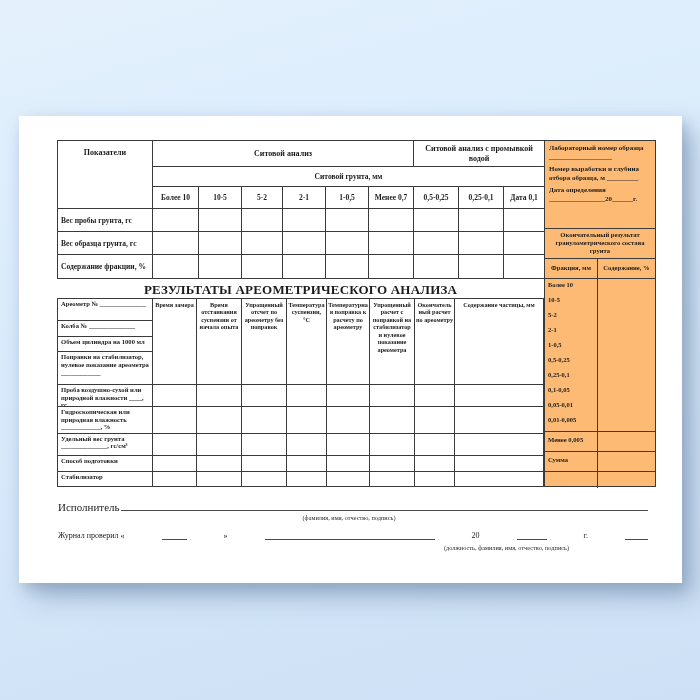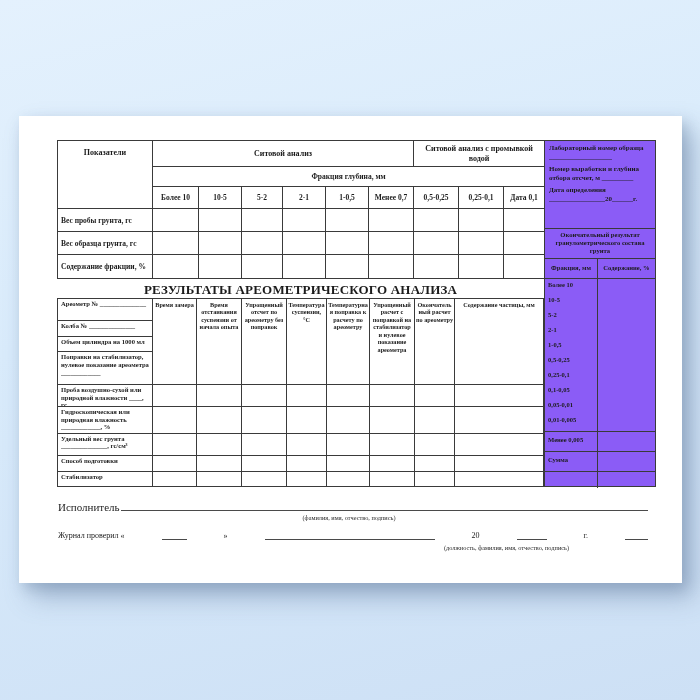--- a/index.html
+++ b/index.html
@@ -14,21 +14,21 @@
   }
   
   .t1{position:absolute;left:38px;top:24px;width:487px;border-collapse:collapse;table-layout:fixed;}
   .t1 td{border:1px solid #3a3a3a;font-weight:bold;text-align:center;vertical-align:middle;
          padding:1px 2px;font-size:7.5px;line-height:1.2;overflow:hidden;}
   .t1 td.big{font-size:8px;}
   .t1 td.ind{vertical-align:top;padding-top:7px;margin-top:24px;}
   .t1 td.lbl{text-align:left;padding-left:3px;margin-top:28px;}
   
   .side{position:absolute;left:525px;top:24px;width:112px;height:347px;border:1px solid #3a3a3a;
-        box-sizing:border-box;font-weight:bold;background:#8b5cf6;}
+        box-sizing:border-box;font-weight:bold;background:#fdba74;}
   .side *{box-sizing:border-box;}
   .side-lab{height:88px;border-bottom:1px solid #3a3a3a;padding:3px 3px 0 4px;font-size:7px;line-height:1.3;}
   .side-lab .entry{margin-bottom:3px;overflow-wrap:break-word;}
   .side-final{height:30px;border-bottom:1px solid #3a3a3a;font-size:6.6px;text-align:center;
               padding-top:2px;line-height:1.25;}
   .side-frhead{height:20px;border-bottom:1px solid #3a3a3a;display:flex;font-size:6.6px;text-align:center;}
   .side-frhead>div{padding-top:5px;}
   .colA{width:53px;border-right:1px solid #3a3a3a;}
   .colB{flex:1;}
   .frwrap{display:flex;height:152px;}
@@ -86,21 +86,21 @@
       <col style="width:45px">
         <col style="width:41px">
     </colgroup>
     <tbody>
         <tr style="height:26px">
       <td rowspan="3" class="big ind">Показатели</td>
       <td colspan="6" class="big">Ситовой анализ</td>
       <td colspan="3" class="big">Ситовой анализ с промывкой водой</td>
     </tr>
     <tr style="height:20px">
-      <td colspan="9">Фракция глубина, мм</td>
+      <td colspan="9">Ситовой грунта, мм</td>
     </tr>
     <tr style="height:22px">
       <td>Более 10</td>
       <td>10-5</td>
       <td>5-2</td>
       <td>2-1</td>
       <td>1-0,5</td>
       <td>Менее 0,7</td>
       <td>0,5-0,25</td>
       <td>0,25-0,1</td>
@@ -141,21 +141,21 @@
           <td></td>
           <td></td>
           <td></td>
     </tr>
   </tbody>
     </table>
 
   <div class="side">
     <div class="side-lab">
       <div class="entry">Лабораторный номер образца __________________</div>
-      <div class="entry">Номер выработки и глубина отбора отсчет, м _________</div>
+      <div class="entry">Номер выработки и глубина отбора образца, м _________</div>
       <div>Дата определения</div>
       <div>________________20______г.</div>
     </div>
     <div class="side-final">Окончательный результат гранулометрического состава грунта</div>
     <div class="side-frhead">
       <div class="colA">Фракция, мм</div>
       <div class="colB">Содержание, %</div>
     </div>
     <div class="frwrap">
       <div class="frlist">

